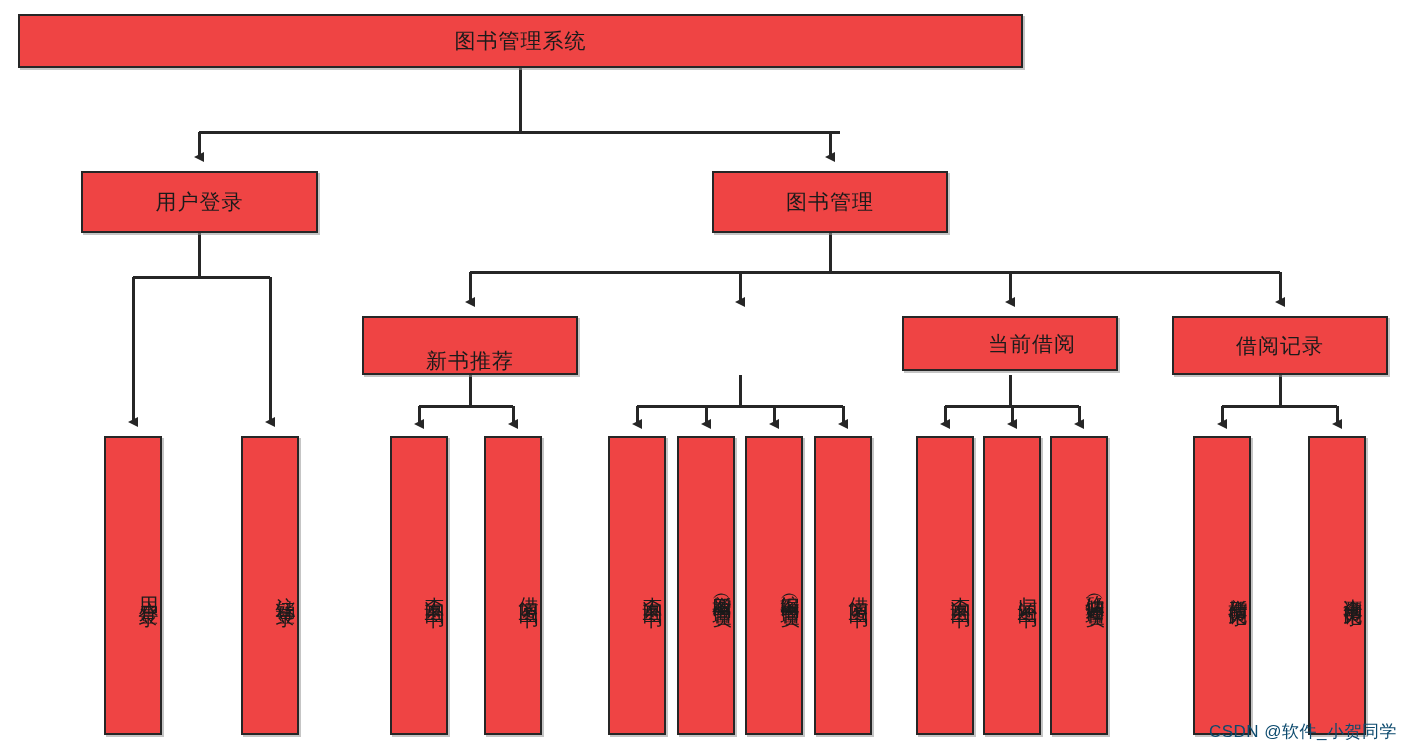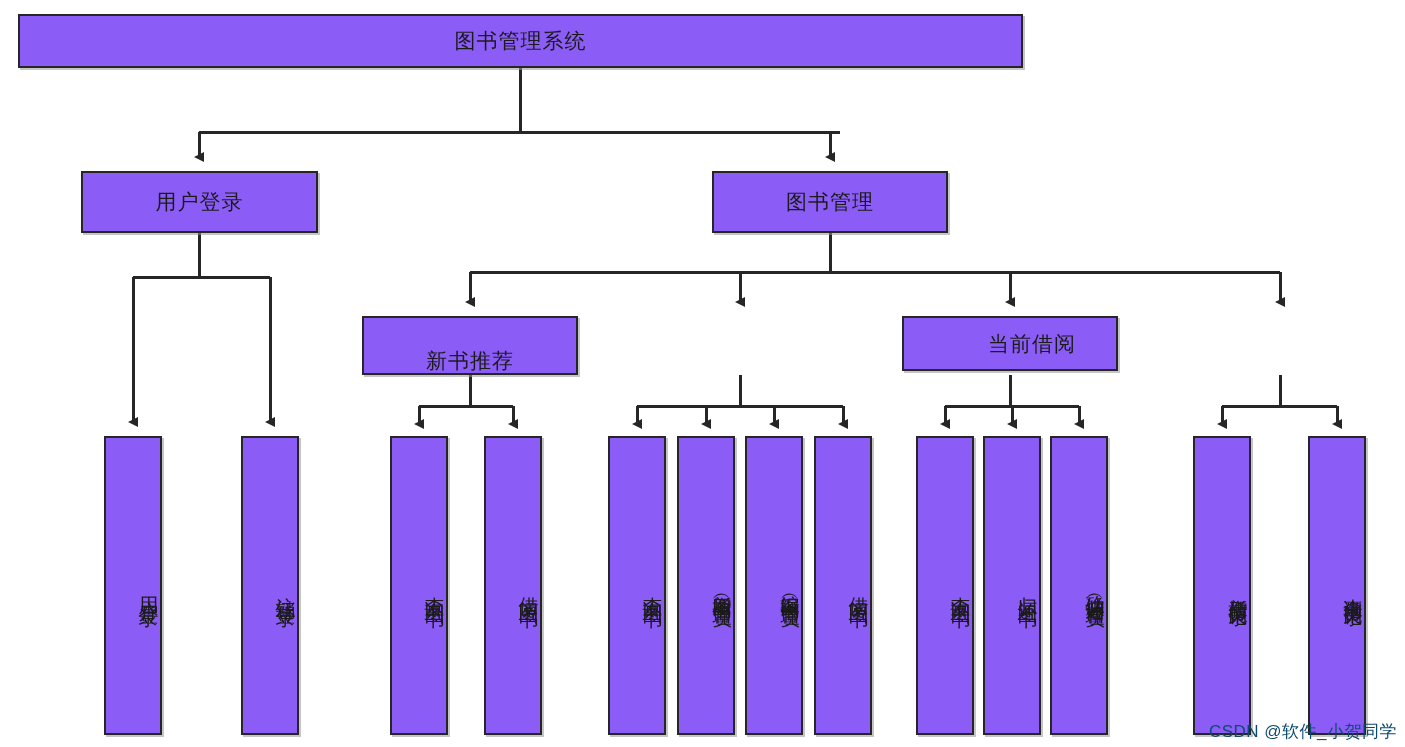--- a/index.html
+++ b/index.html
@@ -21,21 +21,21 @@
     position: absolute;
     left: 0;
     top: 0;
     width: 1405px;
     height: 747px;
     pointer-events: none;
   }
   .node {
     position: absolute;
     box-sizing: border-box;
-    background: #8b5cf6;
+    background: #ef4444;
     border: 2px solid #262626;
     box-shadow: 2px 2px 0 rgba(150,150,150,0.55);
     display: flex;
     align-items: center;
     justify-content: center;
     color: #1b1b1b;
     overflow: hidden;
   }
   .node.horiz {
     font-size: 21px;
@@ -135,20 +135,23 @@
   <div class="node horiz" style="left:712px; top:171px; width:236px; height:62px;">
     <span class="label-inner">图书管理</span>
   </div>
 
   <div class="node horiz" style="left:362px; top:316px; width:216px; height:59px;align-items:flex-end;">
     <span class="label-inner">新书推荐</span>
   </div>
   <div class="node horiz" style="left:902px; top:316px; width:216px; height:55px;padding-left:44px;">
     <span class="label-inner">当前借阅</span>
   </div>
+  <div class="node horiz" style="left:1172px; top:316px; width:216px; height:59px;">
+    <span class="label-inner">借阅记录</span>
+  </div>
 
   <div class="node vert" style="left:104px; top:436px; width:58px; height:299px;">
     <span class="label-inner">用户登录</span>
   </div>
   <div class="node vert" style="left:241px; top:436px; width:58px; height:299px;">
     <span class="label-inner">注销登录</span>
   </div>
 
   <div class="node vert" style="left:390px; top:436px; width:58px; height:299px;">
     <span class="label-inner">查询图书</span>

